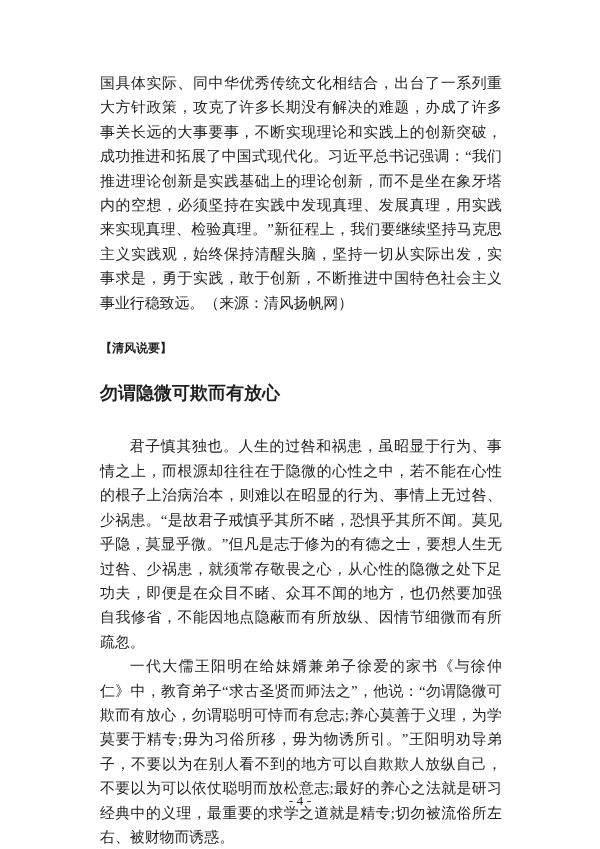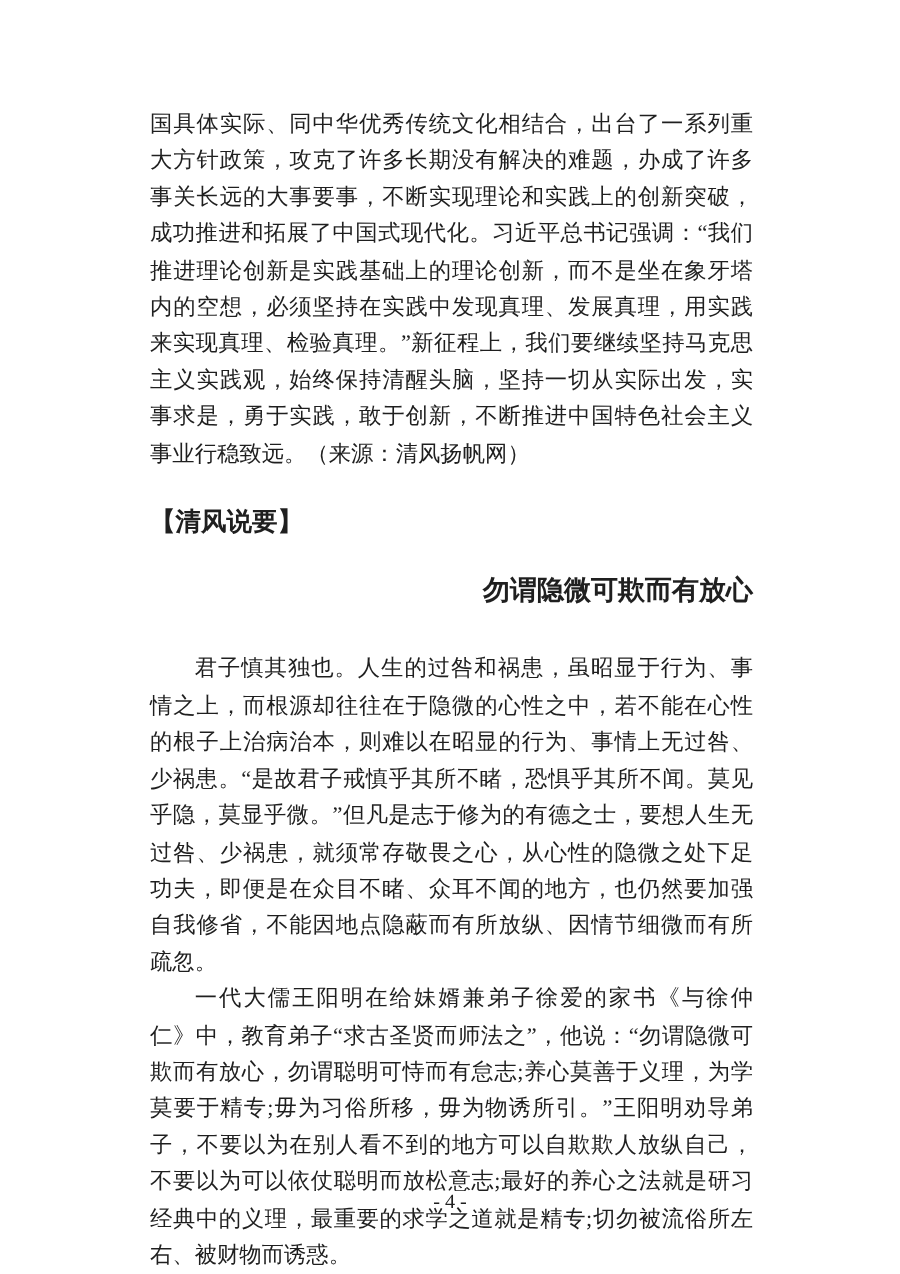--- a/index.html
+++ b/index.html
@@ -25,29 +25,29 @@
     line-height: 24.4px;
     text-align: justify;
     word-break: break-all;
     letter-spacing: 0;
   }
   .indent {
     text-indent: 2em;
   }
   .section-header {
     margin: 21px 0 0 0;
-    font-size: 17px;
+    font-size: 12px;
     font-weight: bold;
     line-height: 24.4px;
   }
   .article-title {
     margin: 19px 0 0 0;
     font-size: 18px;
     font-weight: bold;
-    text-align: right;
+    text-align: left;
     line-height: 28px;
   }
   .title-spacer {
     height: 27px;
   }
   .page-footer {
     position: absolute;
     left: 0;
     right: 0;
     bottom: 40px;

